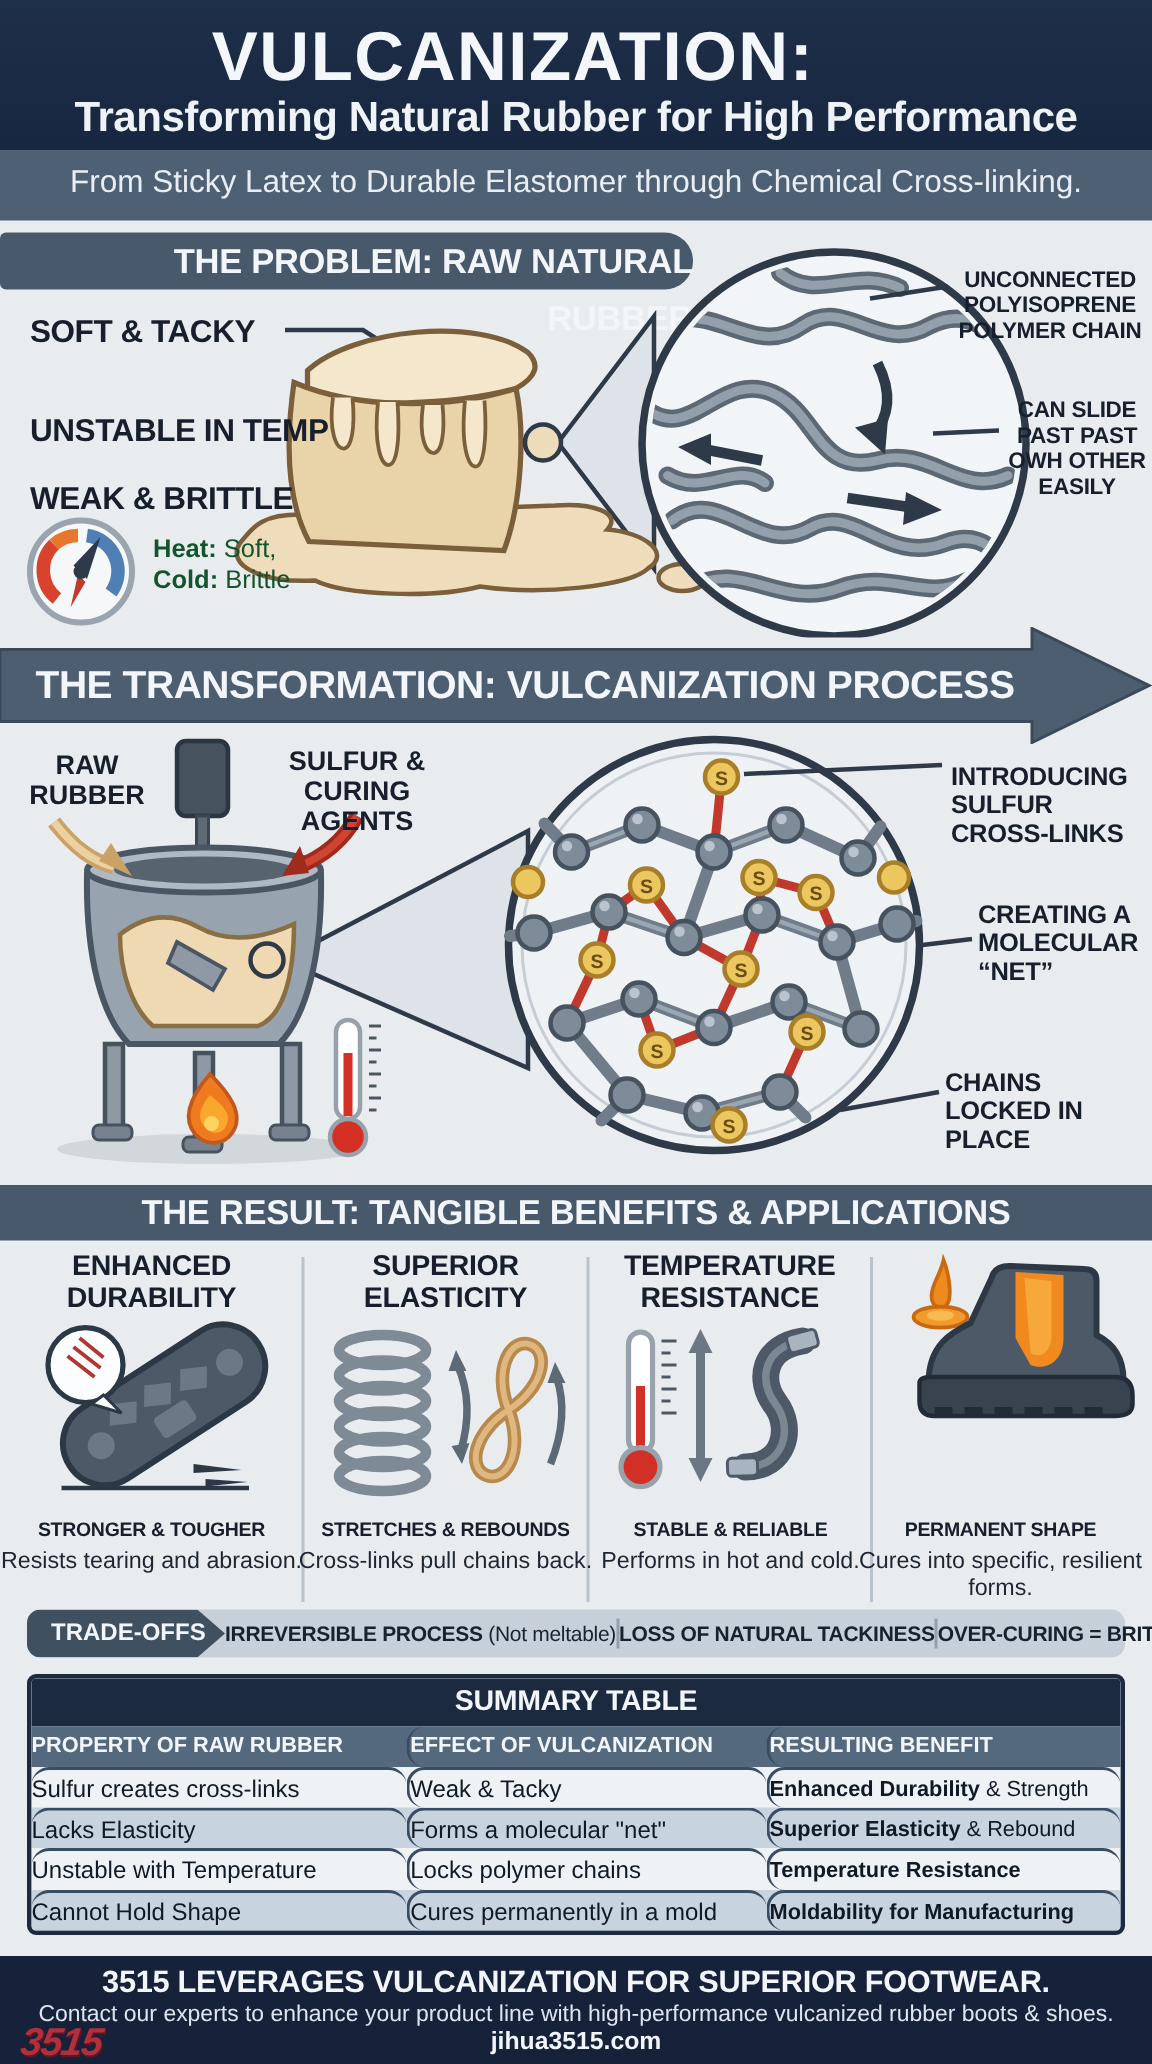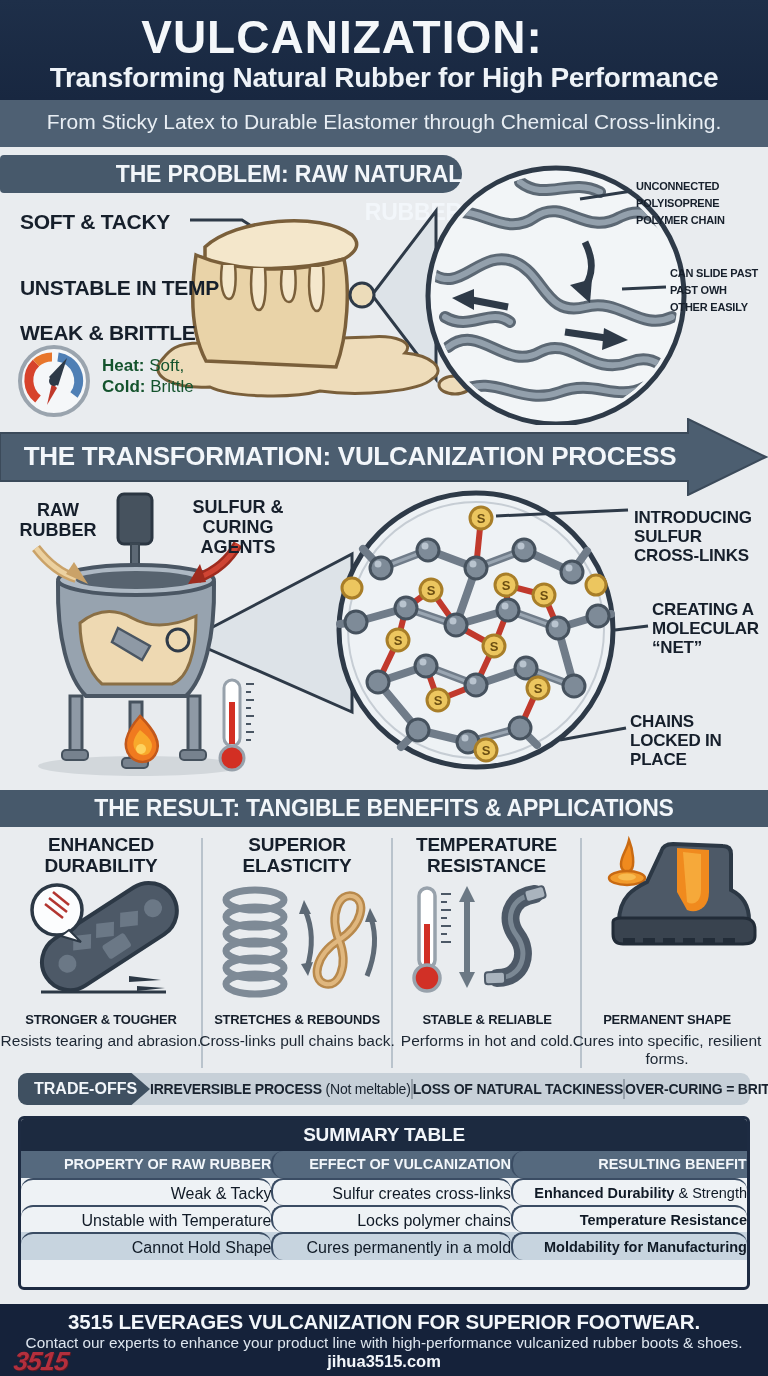--- a/index.html
+++ b/index.html
@@ -11,21 +11,21 @@
   .hdr-title{left:0;top:10px;width:684px;text-align:center;color:#f4f7fa;font-size:46px;font-weight:bold;letter-spacing:1px;}
   .hdr-sub{left:0;top:62px;width:768px;text-align:center;color:#eef3f8;font-size:28px;font-weight:bold;letter-spacing:-0.3px;}
   .band{left:0;top:100px;width:768px;height:47px;background:#4e6073;}
   .band-txt{left:0;top:110px;width:768px;text-align:center;color:#e8eef4;font-size:21px;}
   
   .secbar1{left:0;top:155px;width:462px;height:38px;background:#47596b;border-radius:4px 19px 19px 4px;color:#f2f6fa;font-size:23px;font-weight:bold;line-height:38px;padding-left:20px;box-sizing:border-box;letter-spacing:-0.2px;text-align:right;}
   .secbar3{left:0;top:790px;width:768px;height:37px;background:#47596b;color:#f2f6fa;font-size:23px;font-weight:bold;line-height:37px;text-align:center;letter-spacing:-0.2px;}
   
   .lbl{position:absolute;font-weight:bold;color:#161f2b;}
   .lbl-left{font-size:21px;letter-spacing:-0.3px;}
-  .lbl-sm{font-size:11px;line-height:17px;letter-spacing:-0.2px;}
+  .lbl-sm{font-size:15px;line-height:17px;letter-spacing:-0.2px;text-align:center;}
   .lbl-md{font-size:17px;line-height:19px;letter-spacing:-0.2px;}
   .lbl-ctr{text-align:center;font-size:18px;line-height:20px;}
   .gauge-txt{position:absolute;left:102px;top:355px;font-size:17px;color:#14532d;line-height:21px;}
   
   .banner-txt{left:0;top:441px;width:700px;text-align:center;color:#f2f6fa;font-size:26px;font-weight:bold;letter-spacing:-0.3px;}
   
   .bcol{position:absolute;top:832px;height:240px;text-align:center;}
   .btitle{height:46px;display:flex;align-items:center;justify-content:center;font-weight:bold;font-size:19px;line-height:21px;color:#161f2b;letter-spacing:-0.2px;}
   .bicon{height:128px;display:flex;align-items:center;justify-content:center;}
   .vdiv{position:absolute;top:838px;height:230px;width:2px;background:#b9c3cc;}
@@ -39,21 +39,21 @@
   .titem .rest{font-weight:normal;}
   .tsep{width:2px;height:20px;background:#96a0aa;}
   
   .tbl{left:18px;top:1116px;width:732px;height:174px;border:3px solid #1d2b42;border-radius:6px;overflow:hidden;background:#eef2f5;box-sizing:border-box;}
   .tbl-title{height:32px;background:#1c2a40;color:#f2f6fa;font-weight:bold;font-size:19px;line-height:32px;text-align:center;letter-spacing:-0.2px;}
   .trow{display:grid;grid-template-columns:34.5% 33% 32.5%;}
   .thead{height:27px;background:#55697e;}
   .thead .tcell{color:#f2f6fa;font-weight:bold;font-size:14.5px;line-height:27px;}
   .tbody{height:27.2px;}
   .tbody .tcell{font-size:16px;line-height:27px;color:#101a26;border-top:2px solid #3a4c63;}
-  .tcell{text-align:right;white-space:nowrap;overflow:hidden;border-radius:12px;}
+  .tcell{text-align:left;white-space:nowrap;overflow:hidden;border-radius:12px;}
   .tcell+.tcell{border-left:2px solid #3a4c63;}
   .r-odd{background:#eef2f5;}
   .r-even{background:#c7d4df;}
   .bb{font-weight:bold;}
   .tbody .bcell{font-size:14.5px;}
   
   .foot{left:0;top:1304px;width:768px;height:72px;background:#15223a;}
   .foot-1{left:0;top:1310px;width:768px;text-align:center;color:#f2f6fa;font-size:20.5px;font-weight:bold;letter-spacing:-0.2px;}
   .foot-2{left:0;top:1334px;width:768px;text-align:center;color:#dde5ee;font-size:15.3px;}
   .foot-3{left:0;top:1352px;width:768px;text-align:center;color:#f2f6fa;font-size:16.5px;font-weight:bold;}
@@ -466,23 +466,28 @@
   </div>
 
   <div class="abs tbl">
     <div class="tbl-title">SUMMARY TABLE</div>
     <div class="trow thead">
       <div class="tcell">PROPERTY OF RAW RUBBER</div>
       <div class="tcell">EFFECT OF VULCANIZATION</div>
       <div class="tcell">RESULTING BENEFIT</div>
     </div>
     <div class="trow tbody r-odd">
+      <div class="tcell">Sulfur creates cross-links</div>
       <div class="tcell">Weak &amp; Tacky</div>
-      <div class="tcell">Sulfur creates cross-links</div>
       <div class="tcell bcell"><span class="bb">Enhanced Durability</span><span> &amp; Strength</span></div>
+    </div>
+    <div class="trow tbody r-even">
+      <div class="tcell">Lacks Elasticity</div>
+      <div class="tcell">Forms a molecular "net"</div>
+      <div class="tcell bcell"><span class="bb">Superior Elasticity</span><span> &amp; Rebound</span></div>
     </div>
     <div class="trow tbody r-odd">
       <div class="tcell">Unstable with Temperature</div>
       <div class="tcell">Locks polymer chains</div>
       <div class="tcell bcell"><span class="bb">Temperature Resistance</span><span></span></div>
     </div>
     <div class="trow tbody r-even">
       <div class="tcell">Cannot Hold Shape</div>
       <div class="tcell">Cures permanently in a mold</div>
       <div class="tcell bcell"><span class="bb">Moldability for Manufacturing</span><span></span></div>

